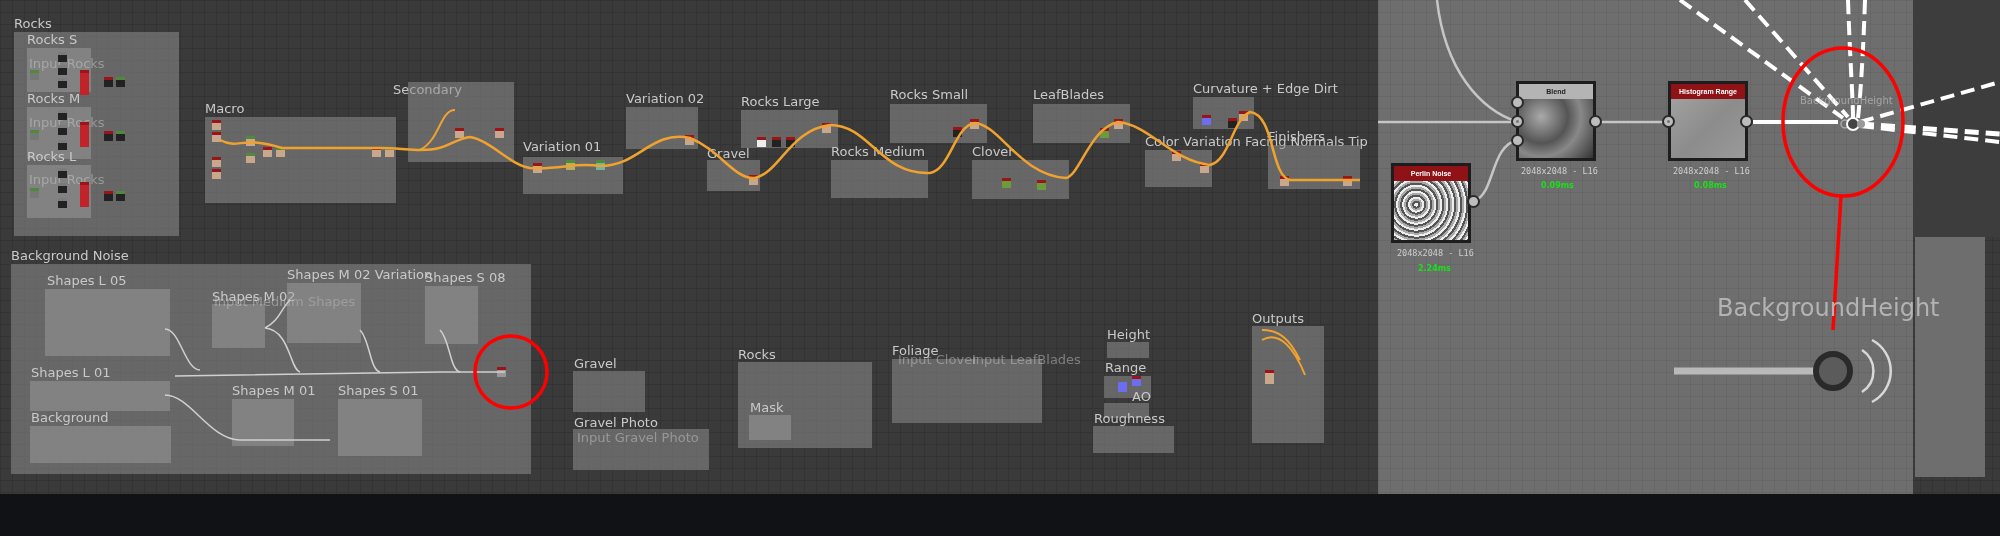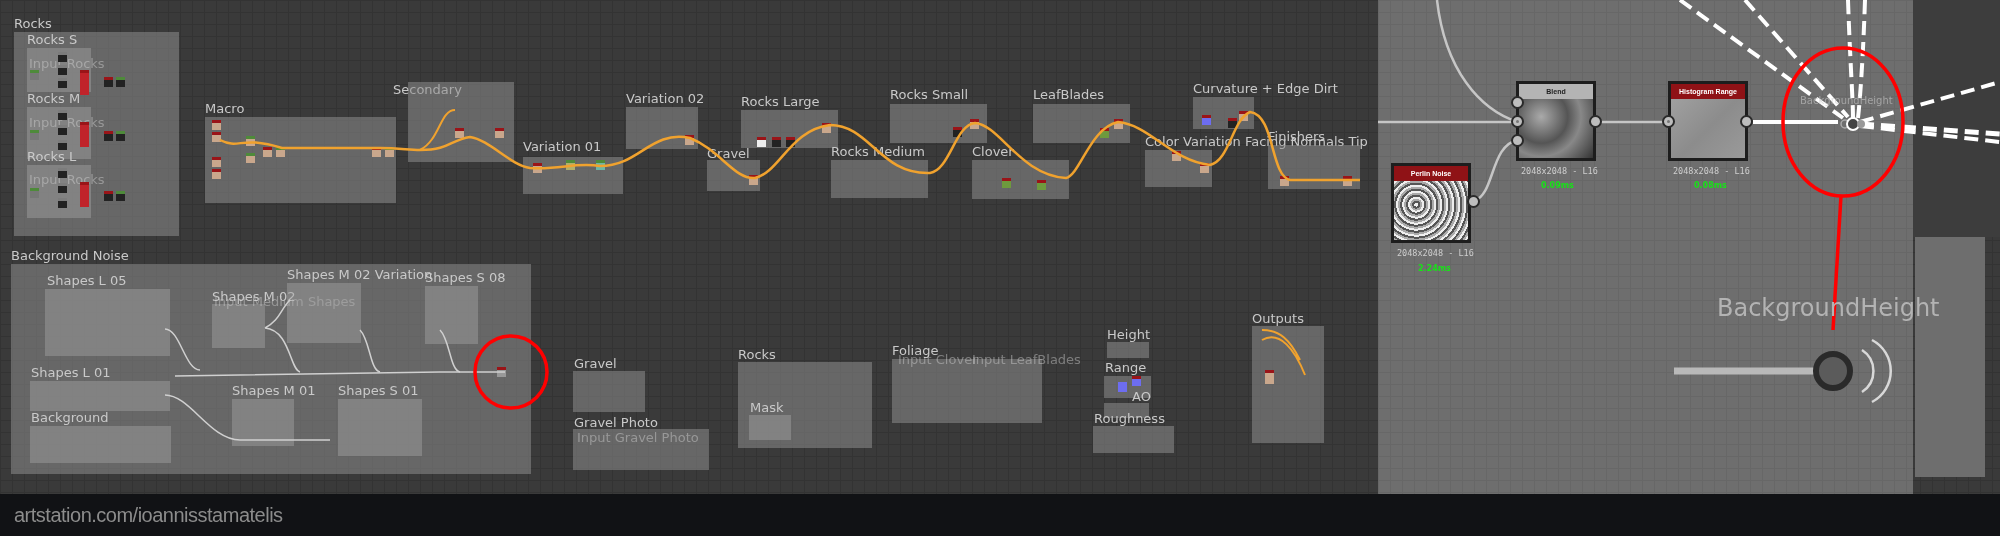--- a/index.html
+++ b/index.html
@@ -278,14 +278,13 @@
 <div class="node" style="left:1668px;top:81px;">
   <div class="title">Histogram Range</div>
   <div class="thumb" style="background:linear-gradient(135deg,#a0a0a0,#8c8c8c 50%,#9a9a9a);"></div>
 </div>
 <div class="port in" style="left:1662px;top:115px;"></div>
 <div class="port" style="left:1740px;top:115px;"></div>
 <div class="meta" style="left:1673px;top:166px;">2048x2048 - L16</div>
 <div class="time" style="left:1694px;top:181px;">0.08ms</div>
 
 <div class="footer">
-  <div class="l">artstation.com/ioannisstamatelis</div>
 </div>
 
 </body></html>

